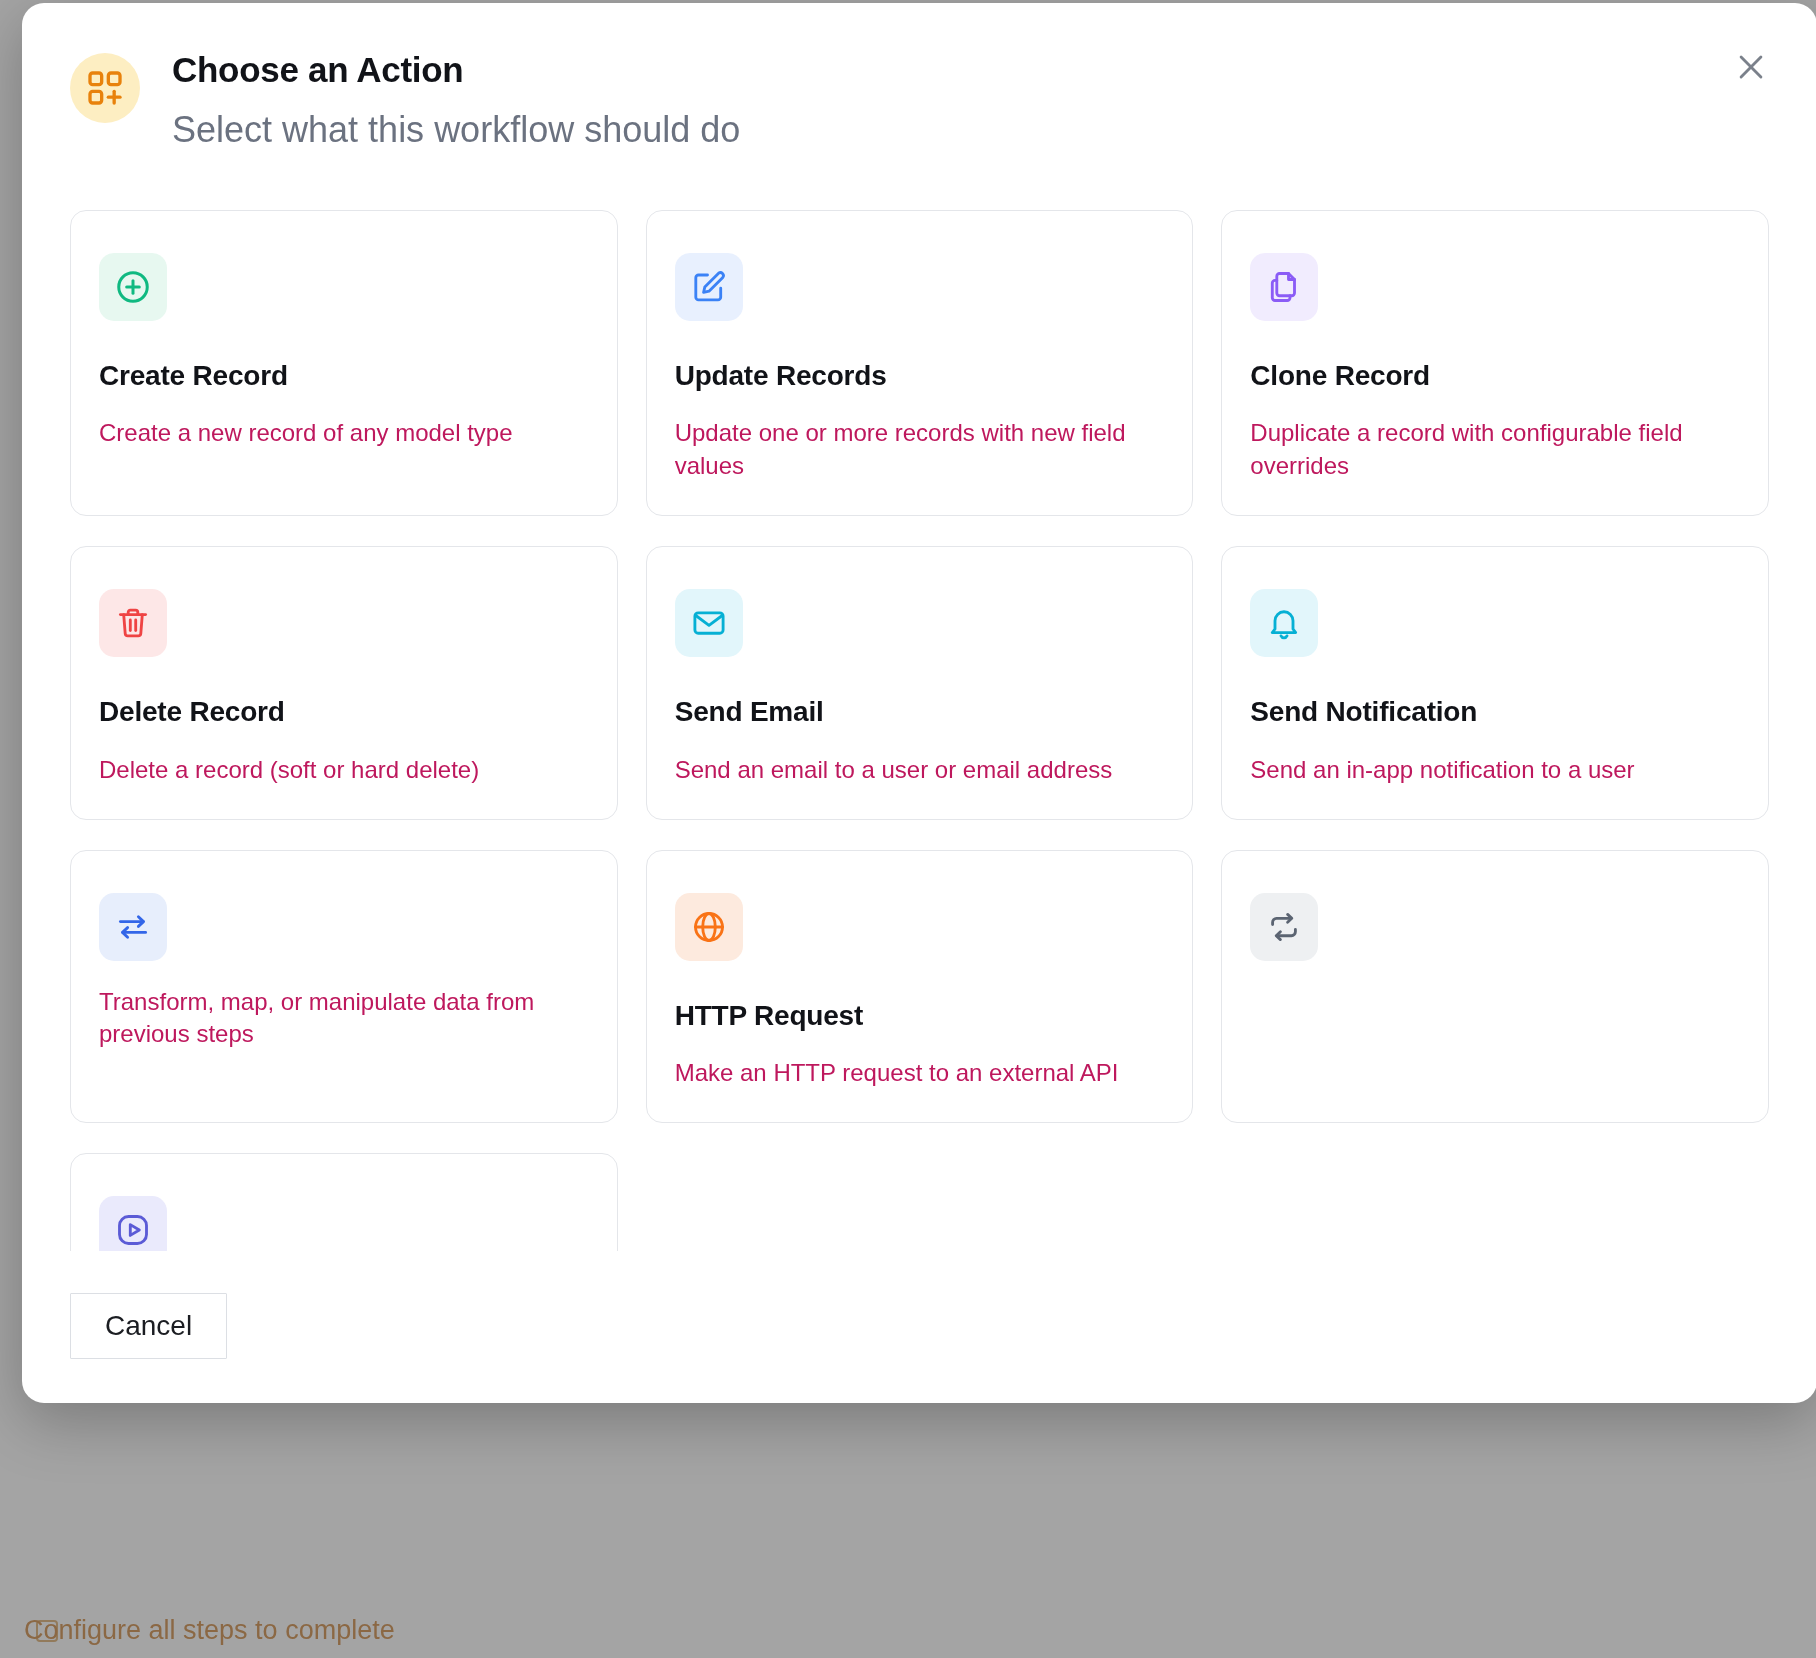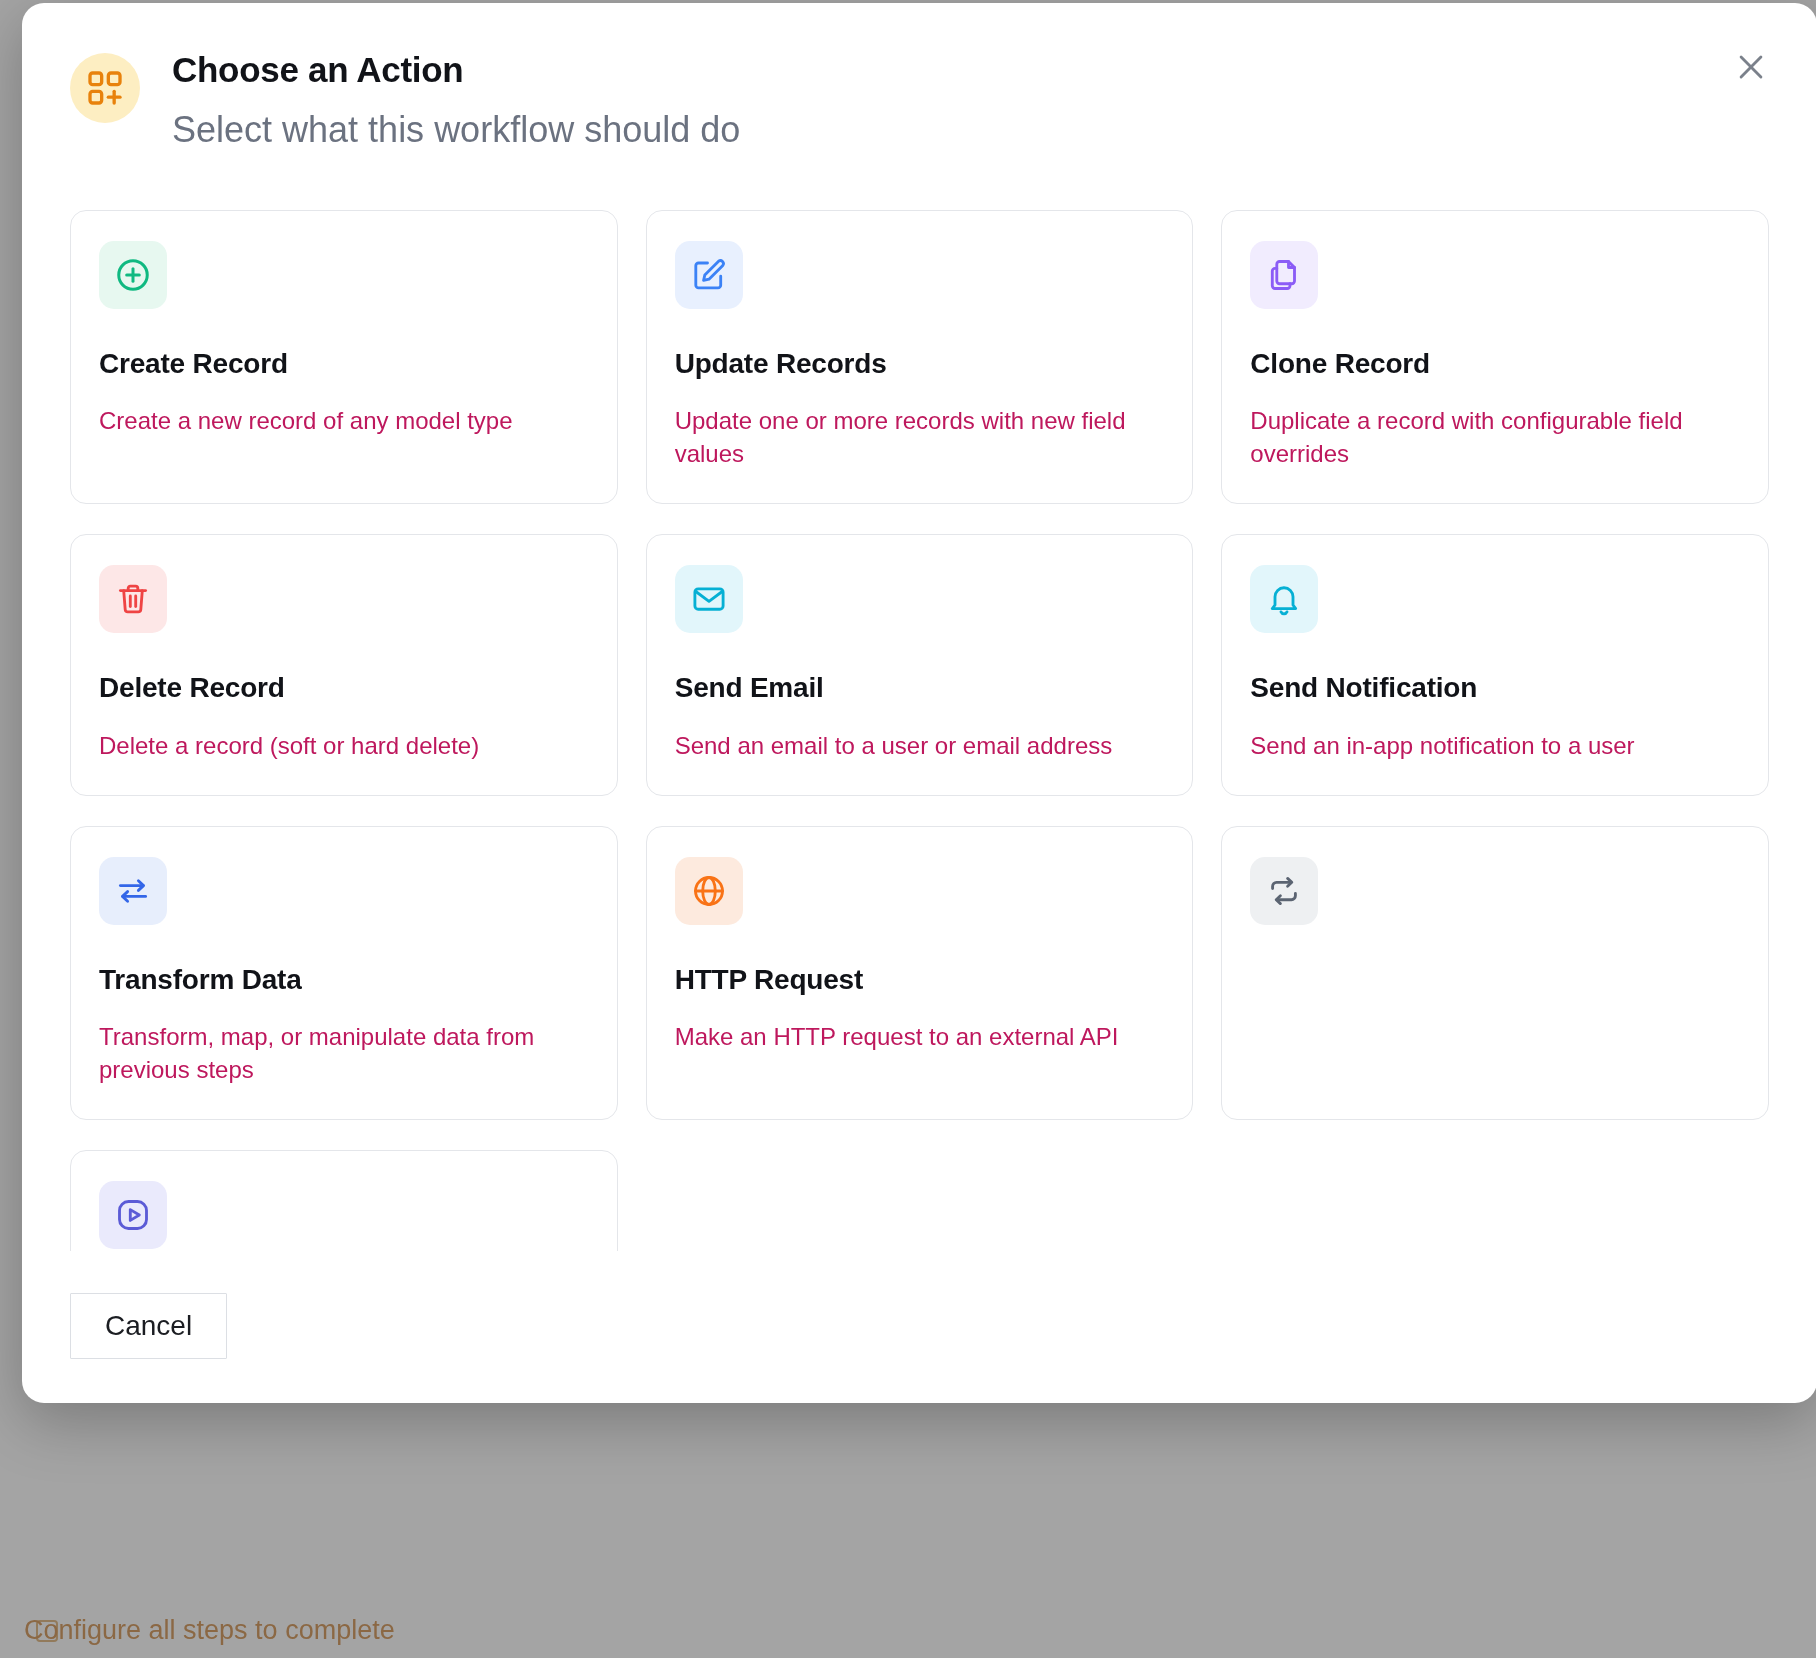--- a/index.html
+++ b/index.html
@@ -133,21 +133,21 @@
   }
   .card-grid {
     display: grid;
     grid-template-columns: repeat(3, 1fr);
     gap: 30px 28px;
   }
   .action-card {
     border: 1.5px solid #e4e6ea;
     border-radius: 16px;
     background: #ffffff;
-    padding: 30px 28px 32px 28px;
+    padding: 42px 28px 32px 28px;
     min-height: 243px;
     cursor: pointer;
     display: flex;
     flex-direction: column;
   }
   .card-icon-tile {
     width: 68px;
     height: 68px;
     border-radius: 15px;
     display: flex;
@@ -308,21 +308,20 @@
 
       <div class="action-card">
         <div class="card-icon-tile" style="background:#e7eefc">
           <svg width="36" height="36" viewBox="0 0 24 24" fill="none" stroke="#3366e8" stroke-width="1.9" stroke-linecap="round" stroke-linejoin="round">
             <path d="M3.6 8.4h15.2"></path>
             <path d="M15.6 5.2l3.4 3.2-3.4 3.2"></path>
             <path d="M20.4 15.6H5.2"></path>
             <path d="M8.4 12.4L5 15.6l3.4 3.2"></path>
           </svg>
         </div>
-        <div class="card-title">Transform Data</div>
         <div class="card-desc">Transform, map, or manipulate data from previous steps</div>
       </div>
 
       <div class="action-card">
         <div class="card-icon-tile" style="background:#fdeade">
           <svg width="36" height="36" viewBox="0 0 24 24" fill="none" stroke="#f97316" stroke-width="1.9" stroke-linecap="round" stroke-linejoin="round">
             <circle cx="12" cy="12" r="9"></circle>
             <line x1="3" y1="12" x2="21" y2="12"></line>
             <ellipse cx="12" cy="12" rx="4.2" ry="9"></ellipse>
           </svg>

